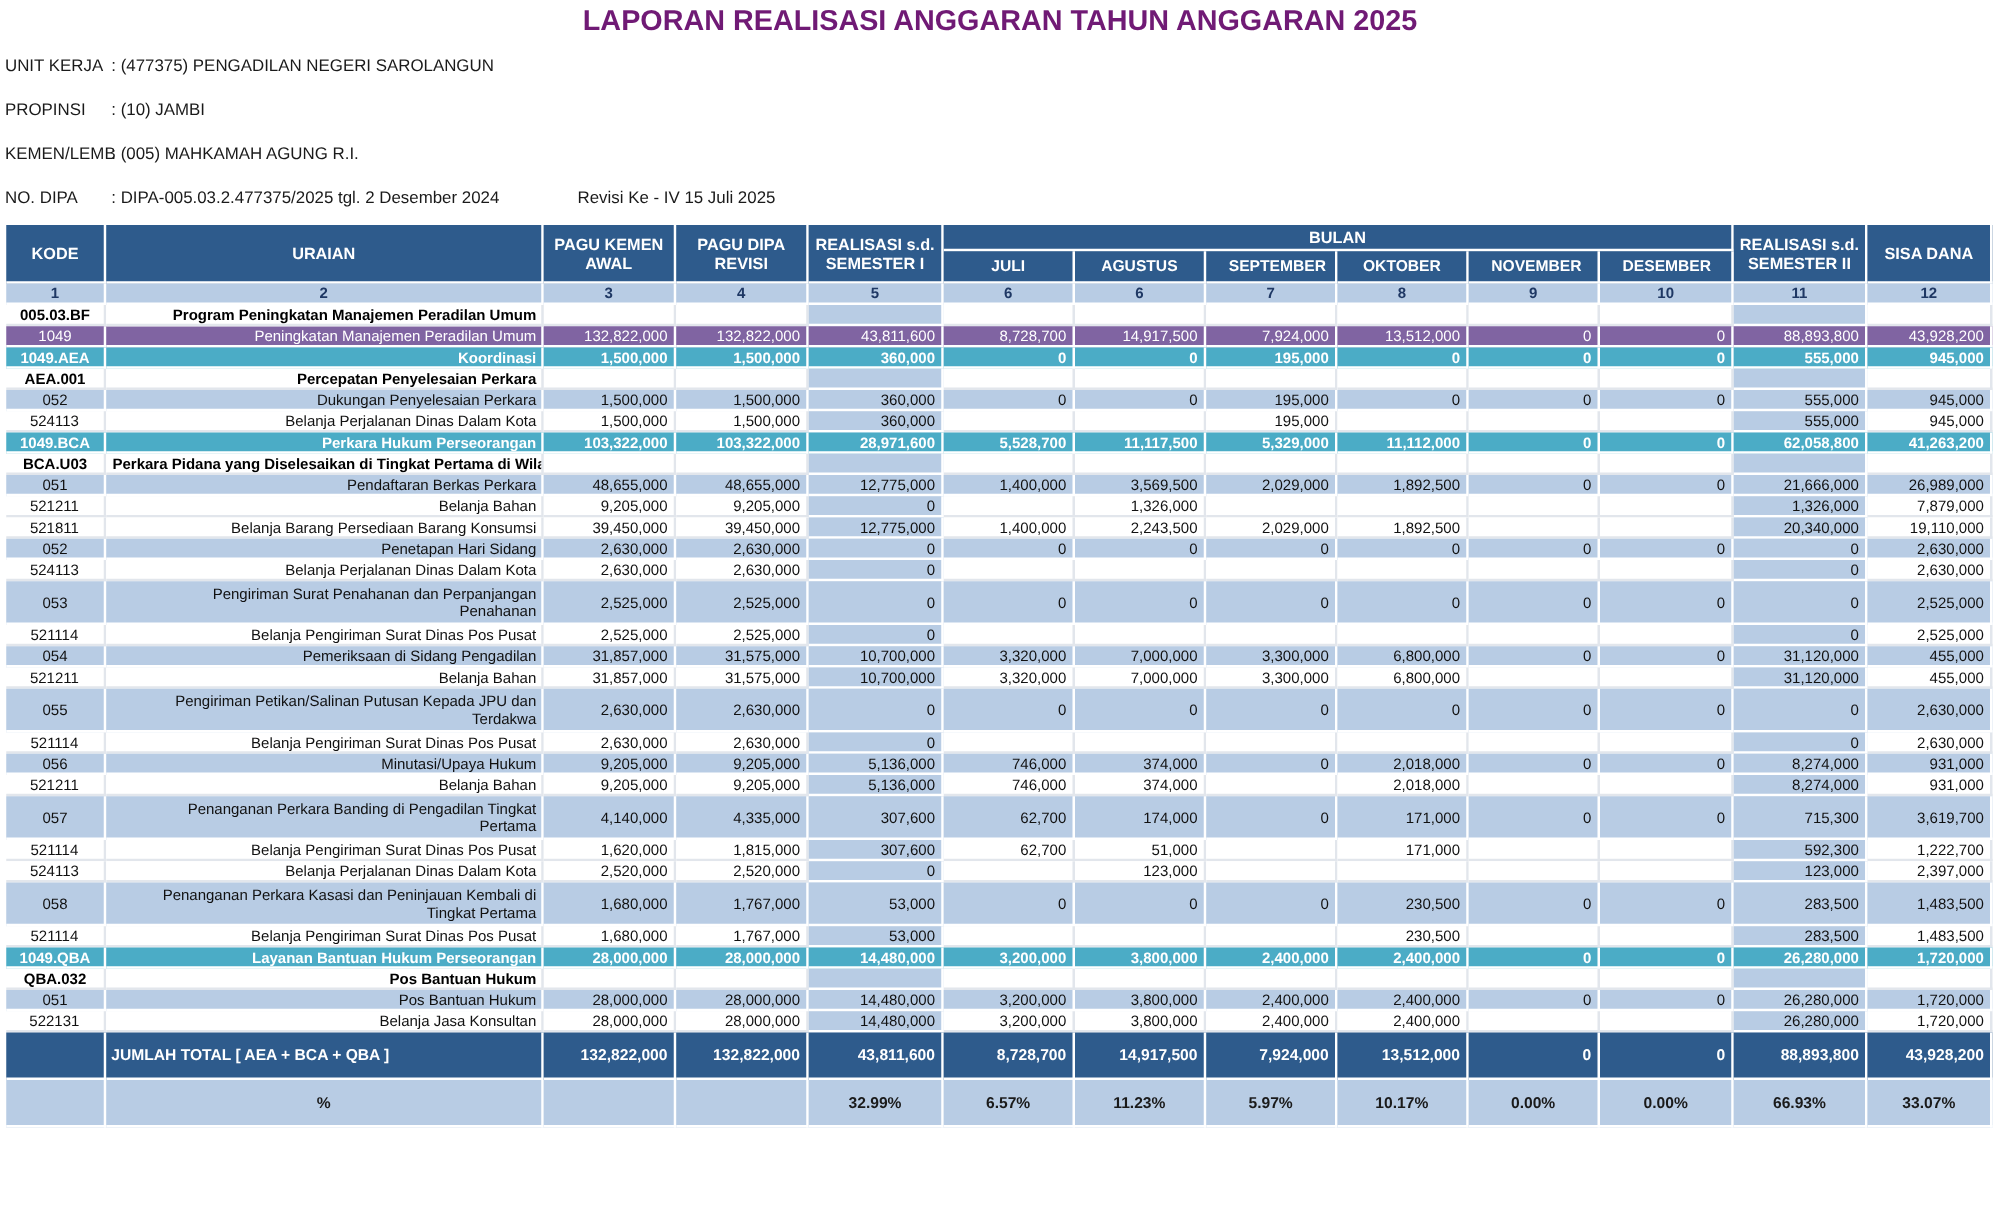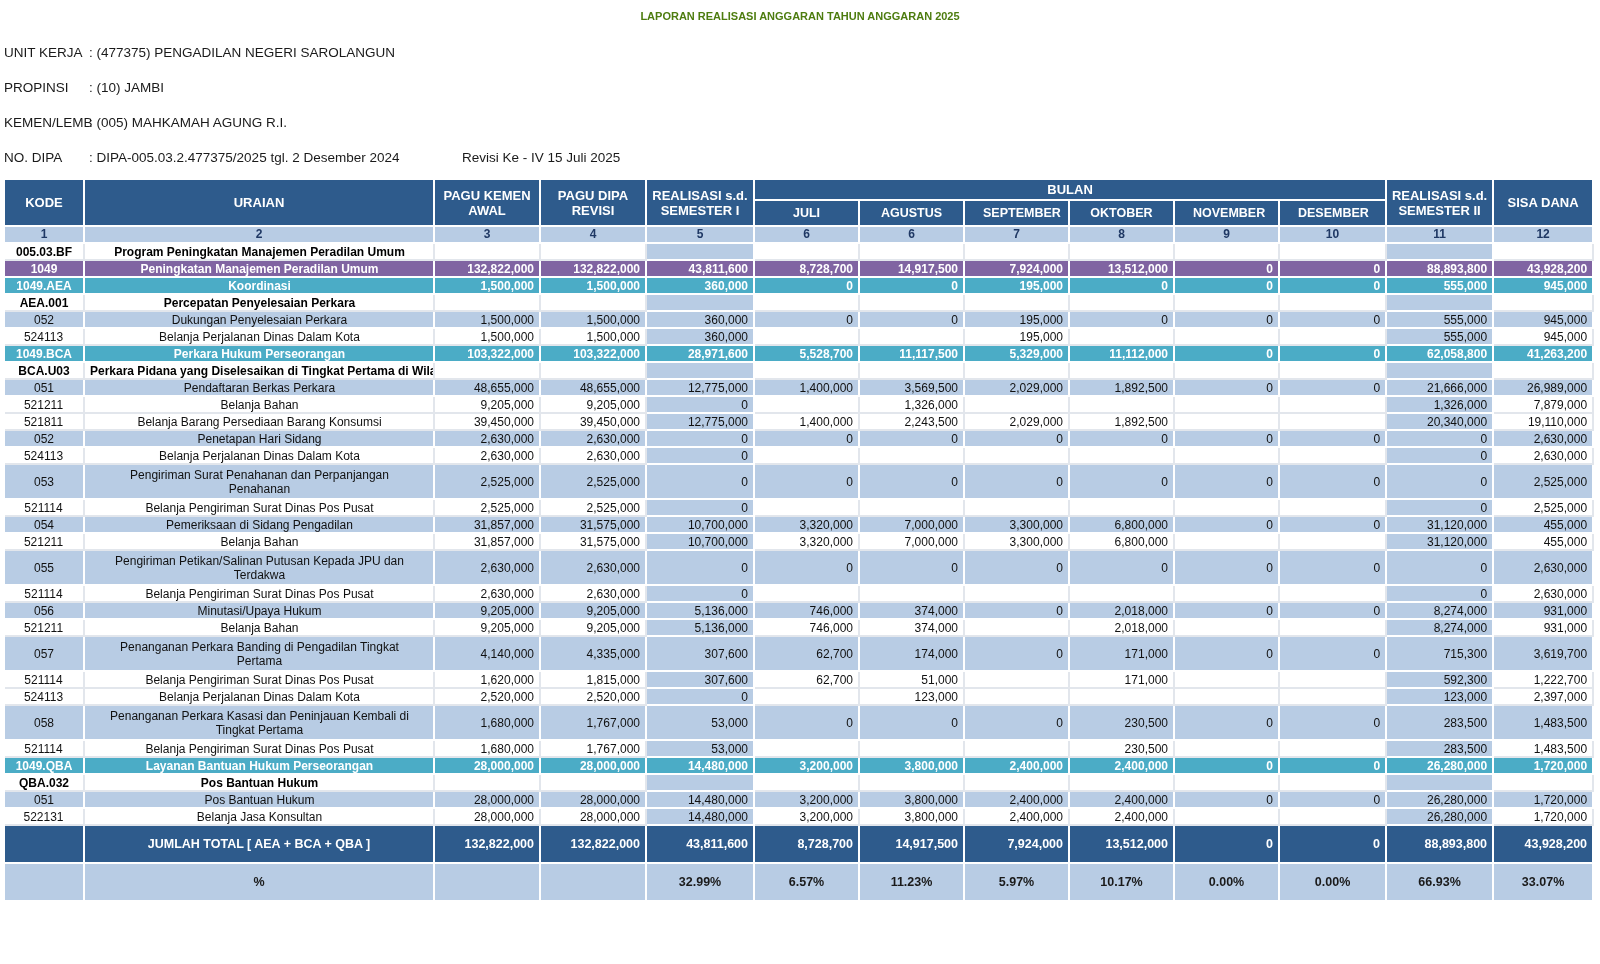--- a/index.html
+++ b/index.html
@@ -2,21 +2,21 @@
 <html style="--hdr: #2e5b8c; --lb: #b8cce4; --purple: #8064a2; --teal: #4bacc6; --numtext: #1f3864;"><head>
 <meta charset="utf-8">
 <style>
   html,body{margin:0;padding:0;}
   body{
     width:1600px;height:964px;background:#ffffff;color:#1a1a1a;
     font-family:"Liberation Sans", sans-serif;
     overflow:hidden;
   }
   .title-block{text-align:center;margin-top:5px;}
-  .title-line{font-weight:bold;font-size:11px;line-height:22px;color:#4d7c0f;}
+  .title-line{font-weight:bold;font-size:23px;line-height:22px;color:#701a75;}
   .info-block{margin:15px 0 0 4px;font-size:13.5px;}
   .info-row{position:relative;height:19px;line-height:19px;white-space:nowrap;margin-top:16px;}
   .info-label{display:inline-block;width:85px;}
   .info-extra{position:absolute;left:458px;top:0;}
   table{
     border-collapse:separate;border-spacing:0;table-layout:fixed;
     width:1589px;margin:13px 0 0 5px;font-size:12px;
   }
   th,td{border-right:2px solid #fff;border-bottom:2px solid #fff;overflow:hidden;vertical-align:middle;padding:0 4px;}
   thead th{
@@ -25,36 +25,36 @@
   }
   tr.month-row th{height:22px;padding:1px 18px;font-size:12.5px;}
   tr.num-row td{
     background:var(--lb);color:var(--numtext);font-weight:bold;text-align:center;
     height:15px;font-size:12px;line-height:15px;
   }
   tbody tr{height:17px;}
   tbody tr.tall{height:35px;}
   td.kode{text-align:center;}
   td.kode.kr{text-align:center;padding-right:5px;}
-  td.uraian{text-align:center;padding-left:5px;white-space:pre-line;line-height:14px;}
+  td.uraian{text-align:right;padding-left:5px;white-space:pre-line;line-height:14px;}
   td.num{text-align:right;padding-right:5px;}
   
   tr.group td{background:#fff;font-weight:bold;color:#000;}
   tr.group td.uraian{white-space:nowrap;position:relative;z-index:2;}
-  tr.purple td{background:var(--purple);color:#fff;font-weight:bold;}
+  tr.purple td{background:var(--purple);color:#fff;font-weight:normal;}
   tr.teal td{background:var(--teal);color:#fff;font-weight:bold;}
   tr.activity td{background:var(--lb);color:#111;}
   tr.detail td{background:#fff;color:#111;}
   td.shade{background:var(--lb) !important;}
   
   tr.group td:not(.shade), tr.detail td:not(.shade){border-right-color:#e2e6ec;border-bottom-color:#e2e6ec;}
   
   tr.total{height:38px;}
   tr.total td{background:var(--hdr);color:#fff;font-weight:bold;font-size:12.5px;}
-  tr.total td.tlabel{text-align:center;}
+  tr.total td.tlabel{text-align:left;}
   tr.pct{height:38px;}
   tr.pct td{background:var(--lb);font-weight:bold;font-size:12.5px;text-align:center;}
 </style>
 </head>
 <body>
 
 <div class="title-block">
   <div class="title-line">LAPORAN REALISASI ANGGARAN TAHUN ANGGARAN 2025</div>
 </div>
 

